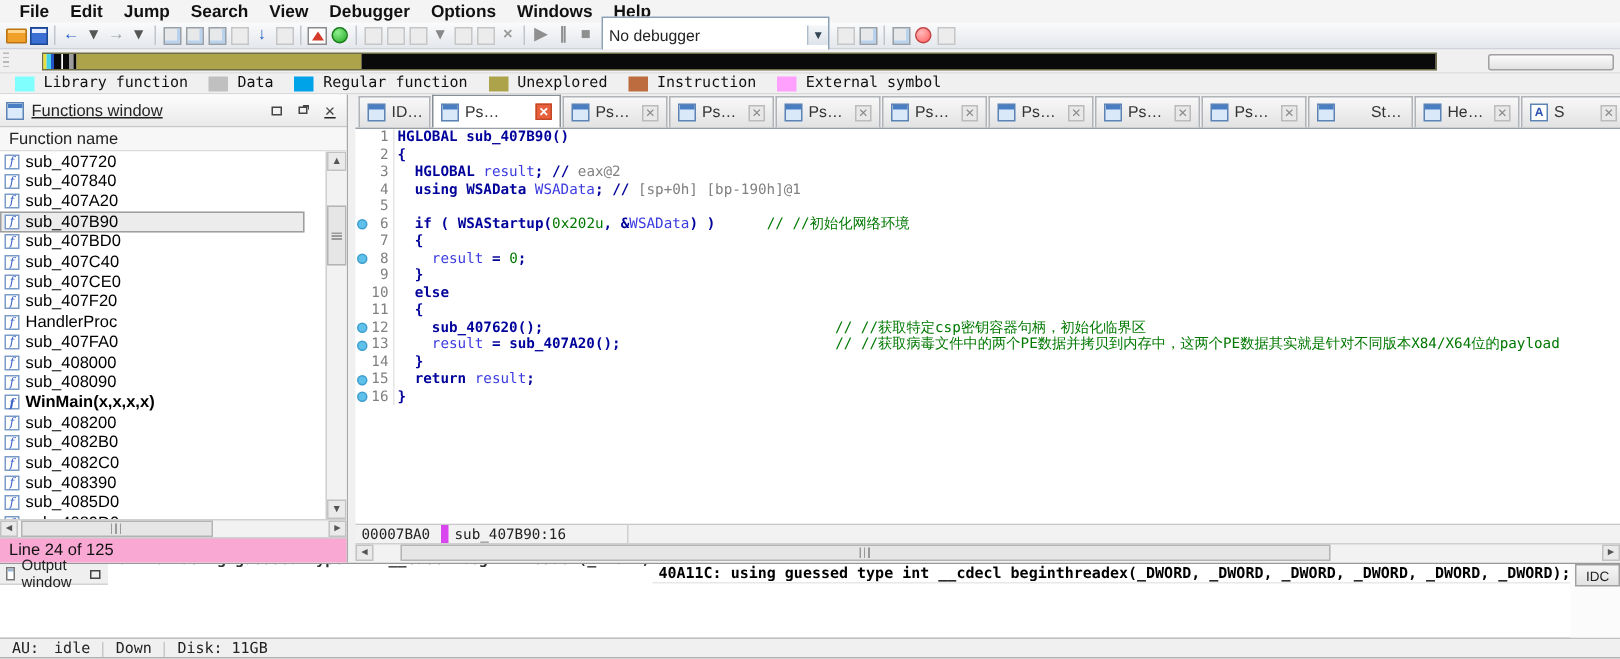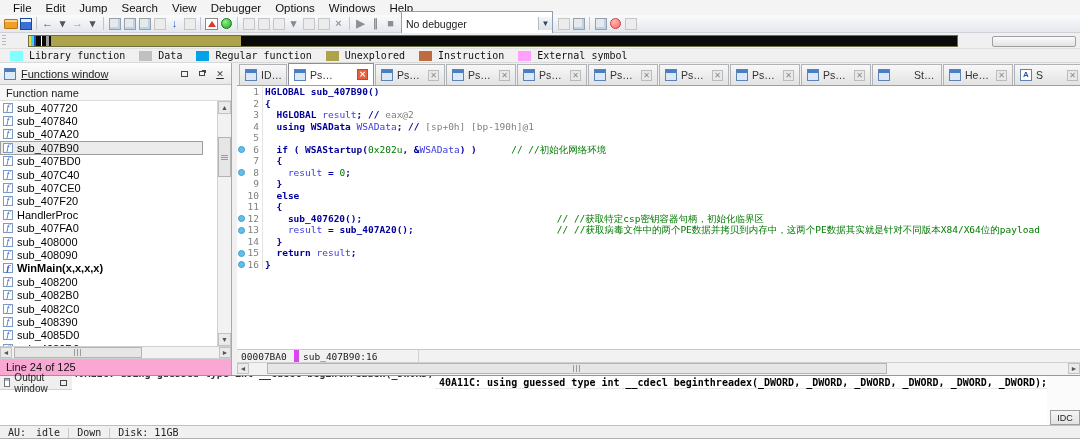--- a/index.html
+++ b/index.html
@@ -3,21 +3,21 @@
 <meta charset="utf-8">
 <style>
   * { margin:0; padding:0; box-sizing:border-box; }
   html,body { background:#d8d8d8; }
   body { font-family:"Liberation Sans", sans-serif; }
   #app { position:relative; width:1080px; height:439px; background:#f0f0f0; overflow:hidden;
          border-bottom:1px solid #b0b0b0; }
 
   
   .menubar { height:15px; display:flex; align-items:center; background:#f4f4f4; padding-left:6px;
-             font-size:11.5px; color:#111; }
+             font-size:11.5px; color:#111;font-weight:bold; }
   .menu-item { padding:0 7px; cursor:default; }
 
   
   .toolbar { height:18px; display:flex; align-items:center; background:linear-gradient(#fafbfc,#e4e7ec);
              border-bottom:1px solid #cfd3d9; padding-left:3px; }
   .tsep { width:1px; height:13px; background:#c2c6cc; margin:0 3px; }
   .ico { width:15px; height:15px; display:flex; align-items:center; justify-content:center;
          font-size:11px; line-height:15px; cursor:default; }
   .ic-folder { position:relative; }
   .ic-folder::before { content:""; width:12px; height:8px; background:#f0a028; border:1px solid #b97414;
@@ -140,21 +140,21 @@
   .outputwin { height:50px; border-top:1px solid #979797; display:flex; flex-direction:row; background:#fff; }
   .otitle { height:14px; background:#efefef; border-bottom:1px solid #d2d2d2; display:flex; align-items:center;
             font-size:10px; color:#222; padding:0 4px; }
   .otitle .licon { width:9px; height:9px; border:1px solid #777; background:#fff; margin-right:4px;
                    box-shadow:inset 0 2px 0 #9db8d6; }
   .otitle .spacer { flex:1; }
   .oclip { height:4px; overflow:hidden; }
   .oclip div { margin-top:-8px; font-family:"DejaVu Sans Mono", monospace; font-size:10px; font-weight:bold; color:#333; white-space:nowrap; }
   .omsg { height:13px; line-height:13px; font-family:"DejaVu Sans Mono", monospace; font-size:10px;
           font-weight:bold; color:#000; padding-left:4px; white-space:nowrap; border-bottom:1px solid #e8e8e8; }
-  .oidcrow { flex:1; display:flex; align-items:flex-end; padding-left:3px; background:#fbfbfb; }
+  .oidcrow { flex:1; display:flex; align-items:flex-start; padding-left:3px; background:#fbfbfb; }
   .idcbtn { width:30px; height:15px; background:linear-gradient(#f6f6f6,#e2e2e2); border:1px solid #9f9f9f;
             font-size:9px; color:#222; display:flex; align-items:center; justify-content:center; }
 
   
   .statusbar { height:14px; background:#f0f0f0; border-top:1px solid #c0c0c0; display:flex; align-items:center;
                font-family:"DejaVu Sans Mono", monospace; font-size:10px; color:#222; }
   .sbitem { padding:0 8px; height:100%; display:flex; align-items:center; }
   .sbdiv { width:1px; height:10px; background:#c8c8c8; }
 </style>
 </head>

